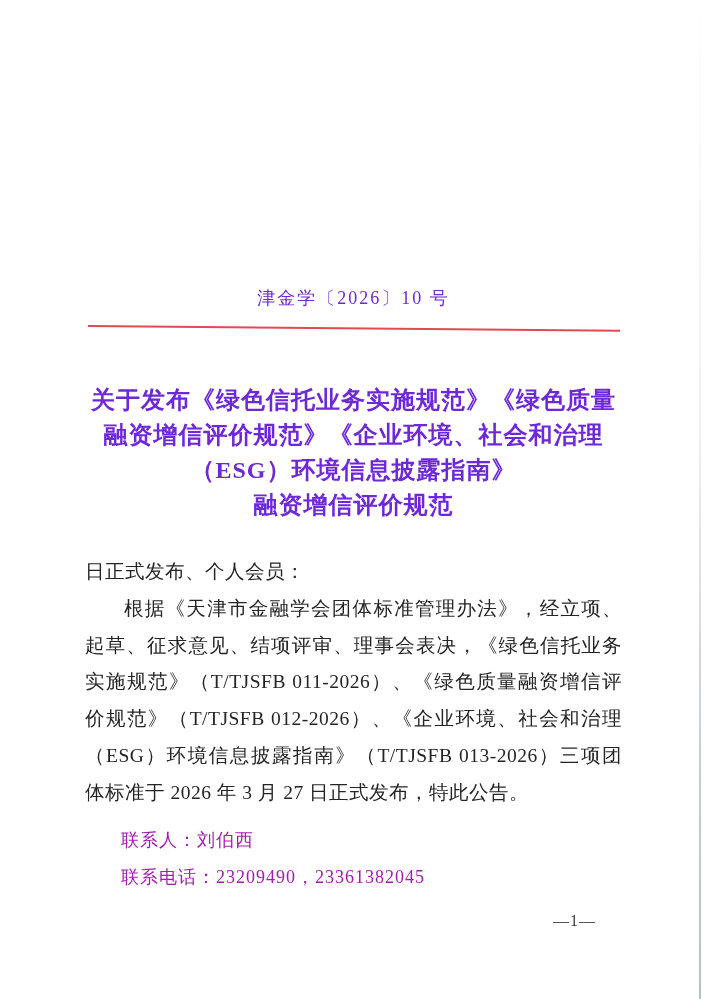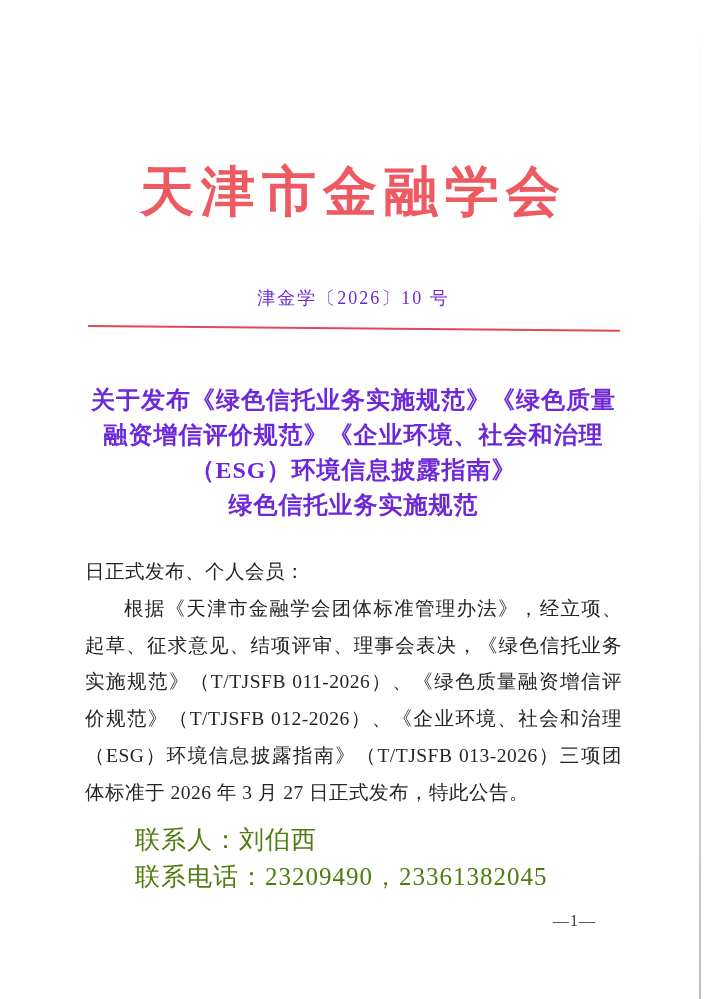--- a/index.html
+++ b/index.html
@@ -76,23 +76,23 @@
   }
   .paragraph {
     text-indent: 2em;
     margin: 0;
   }
   .contact-block {
     position: absolute;
     top: 822px;
     left: 85px;
     width: 537px;
-    font-size: 25px;
+    font-size: 18px;
     line-height: 36.8px;
-    color: #4d7c0f;
+    color: #a21caf;
     letter-spacing: 1px;
   }
   .contact-line {
     text-indent: 2em;
   }
   .page-number {
     position: absolute;
     top: 912px;
     left: 553px;
     font-size: 16px;
@@ -110,31 +110,30 @@
       rgba(200, 209, 203, 0.35) 45%,
       rgba(185, 196, 190, 0.8) 75%,
       rgba(175, 188, 181, 0.9) 100%);
   }
 </style>
 </head>
 <body>
 
 <div class="page">
 
-  <div class="letterhead">天津市金融学会</div>
 
   <div class="doc-number">津金学〔2026〕10 号</div>
 
   <div class="red-rule"></div>
 
   <div class="doc-title">
     <div>关于发布《绿色信托业务实施规范》《绿色质量</div>
     <div>融资增信评价规范》《企业环境、社会和治理</div>
     <div>（ESG）环境信息披露指南》</div>
-    <div>绿色信托业务实施规范</div>
+    <div>融资增信评价规范</div>
   </div>
 
   <div class="body-block">
     <div class="salutation">日正式发布、个人会员：</div>
     <p class="paragraph">根据《天津市金融学会团体标准管理办法》，经立项、起草、征求意见、结项评审、理事会表决，《绿色信托业务实施规范》（T/TJSFB 011-2026）、《绿色质量融资增信评价规范》（T/TJSFB 012-2026）、《企业环境、社会和治理（ESG）环境信息披露指南》（T/TJSFB 013-2026）三项团体标准于 2026 年 3 月 27 日正式发布，特此公告。</p>
   </div>
 
   <div class="contact-block">
     <div class="contact-line">联系人：刘伯西</div>
     <div class="contact-line">联系电话：23209490，23361382045</div>

